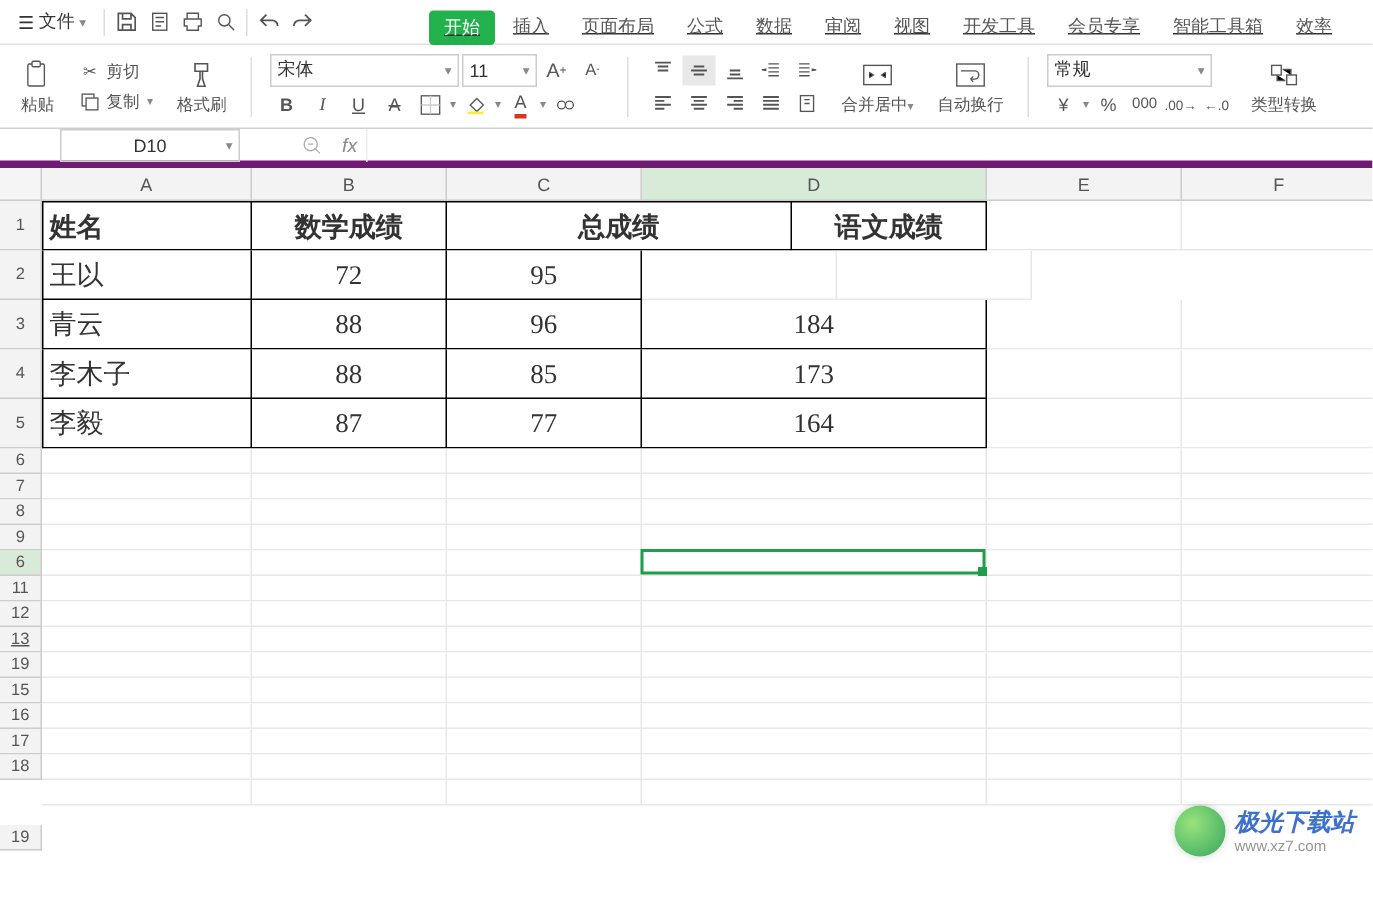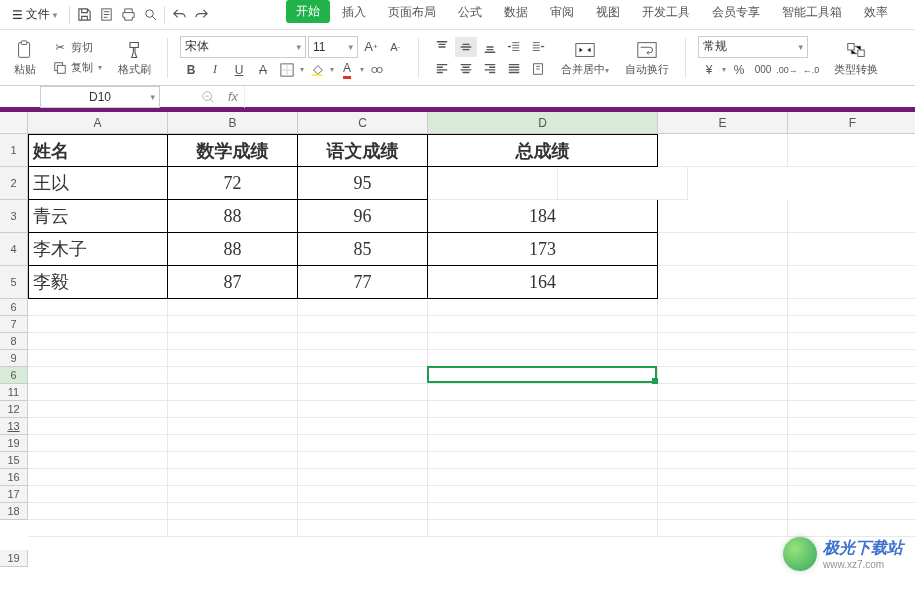--- a/index.html
+++ b/index.html
@@ -5,21 +5,21 @@
 * { box-sizing: border-box; margin: 0; padding: 0; font-family: "Microsoft YaHei", Arial, sans-serif; }
 body { background: #fff; width: 915px; height: 607px; overflow: hidden; font-size: 12px; color: #333; }
 
 
 .titlebar { height: 30px; background: #fff; border-bottom: 1px solid #e0e0e0; display: flex; align-items: center; padding: 0 6px; gap: 6px; }
 .titlebar .menu-btn { display: flex; align-items: center; gap: 3px; padding: 3px 6px; cursor: pointer; }
 .titlebar .divider { width: 1px; height: 18px; background: #ddd; }
 .titlebar .qicon { width: 16px; height: 16px; display: flex; align-items: center; justify-content: center; }
 
 
-.ribbon-tabs { height: 28px; background: #fff; display: flex; align-items: flex-start; padding-left: 16px; gap: 2px; border-bottom: 1px solid #e8e8e8; }
+.ribbon-tabs { height: 28px; background: #fff; display: flex; align-items: flex-end; padding-left: 16px; gap: 2px; border-bottom: 1px solid #e8e8e8; text-decoration: underline; }
 .ribbon-tabs .tab { padding: 4px 10px; font-size: 12px; cursor: pointer; color: #555; }
 .ribbon-tabs .tab.active { background: #22b24c; color: #fff; border-radius: 3px; padding: 3px 10px; }
 
 
 .ribbon { height: 56px; background: #fff; border-bottom: 1px solid #d0d0d0; display: flex; align-items: center; padding: 4px 10px; gap: 8px; }
 .rgroup { display: flex; align-items: center; gap: 4px; height: 100%; }
 .rgroup.col { flex-direction: column; align-items: flex-start; justify-content: center; gap: 2px; }
 .vsep { width: 1px; height: 40px; background: #e0e0e0; margin: 0 4px; }
 .bigbtn { display: flex; flex-direction: column; align-items: center; gap: 1px; padding: 2px 4px; cursor: pointer; font-size: 11px; color: #555; }
 .smbtn { display: flex; align-items: center; gap: 3px; padding: 1px 4px; cursor: pointer; font-size: 11px; color: #555; }
@@ -354,22 +354,22 @@
       <div class="rowh" style="height: 17px;">15</div>
       <div class="rowh" style="height: 17px;">16</div>
       <div class="rowh" style="height: 17px;">17</div>
       <div class="rowh" style="height: 17px;">18</div>
       <div class="rowh" style="height: 17px; margin-top: 30px;">19</div>
     </div>
   <div class="grid" id="grid">
       <div class="gridrow">
         <div class="cell data first-col topb" style="width: 140px; height: 33px;">姓名</div>
         <div class="cell data center topb" style="width: 130px; height: 33px;">数学成绩</div>
+        <div class="cell data center topb" style="width: 230px; height: 33px;">总成绩</div>
         <div class="cell data center topb" style="width: 130px; height: 33px;">语文成绩</div>
-        <div class="cell data center topb" style="width: 230px; height: 33px;">总成绩</div>
         <div class="cell" style="width: 130px; height: 33px;"></div>
         <div class="cell" style="width: 130px; height: 33px;"></div>
       </div>
       <div class="gridrow">
         <div class="cell data first-col" style="width: 140px; height: 33px;">王以</div>
         <div class="cell data center" style="width: 130px; height: 33px;">72</div>
         <div class="cell data center" style="width: 130px; height: 33px;">95</div>
         <div class="cell" style="width: 130px; height: 33px;"></div>
         <div class="cell" style="width: 130px; height: 33px;"></div>
       </div>

